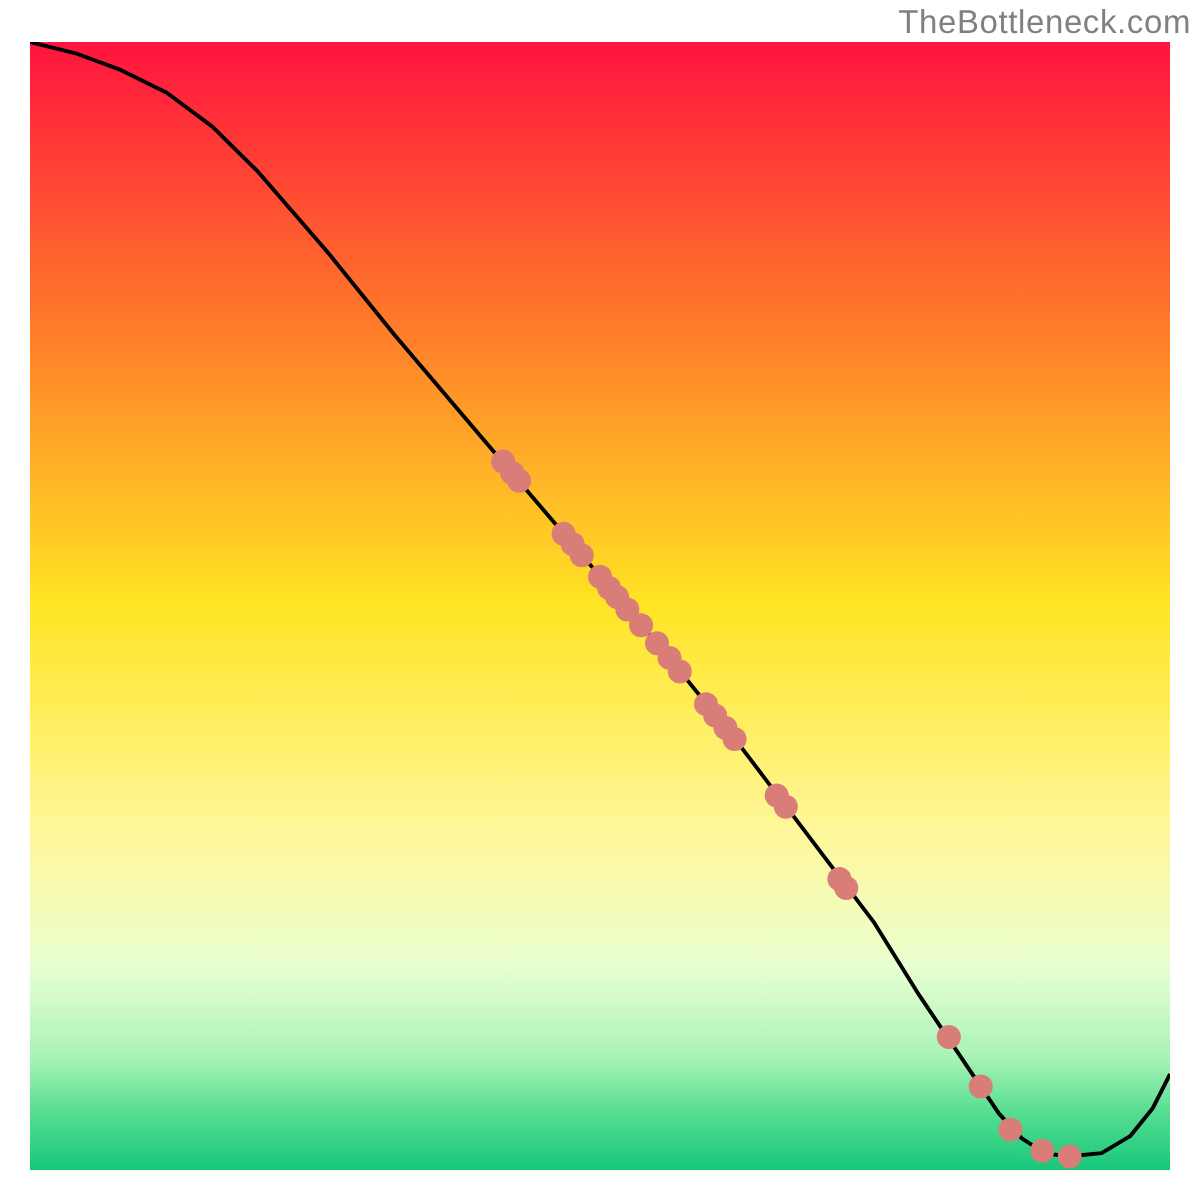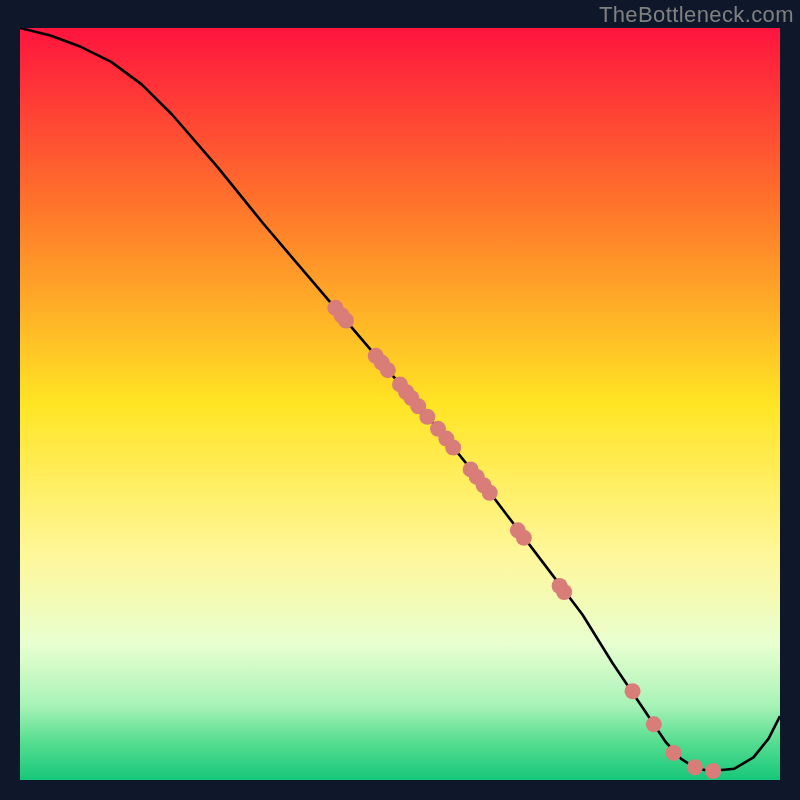--- a/index.html
+++ b/index.html
@@ -8,21 +8,21 @@
     width: 800px;
     height: 800px;
     overflow: hidden;
     background: #000;
     font-family: Arial, Helvetica, sans-serif;
   }
   .outer {
     position: relative;
     width: 800px;
     height: 800px;
-    background: #0f172a;
+    background: #ffffff;
   }
   .watermark {
     position: absolute;
     top: 2px;
     right: 6px;
     color: #808080;
     font-size: 22px;
     font-weight: 500;
     letter-spacing: 0.4px;
     z-index: 20;

